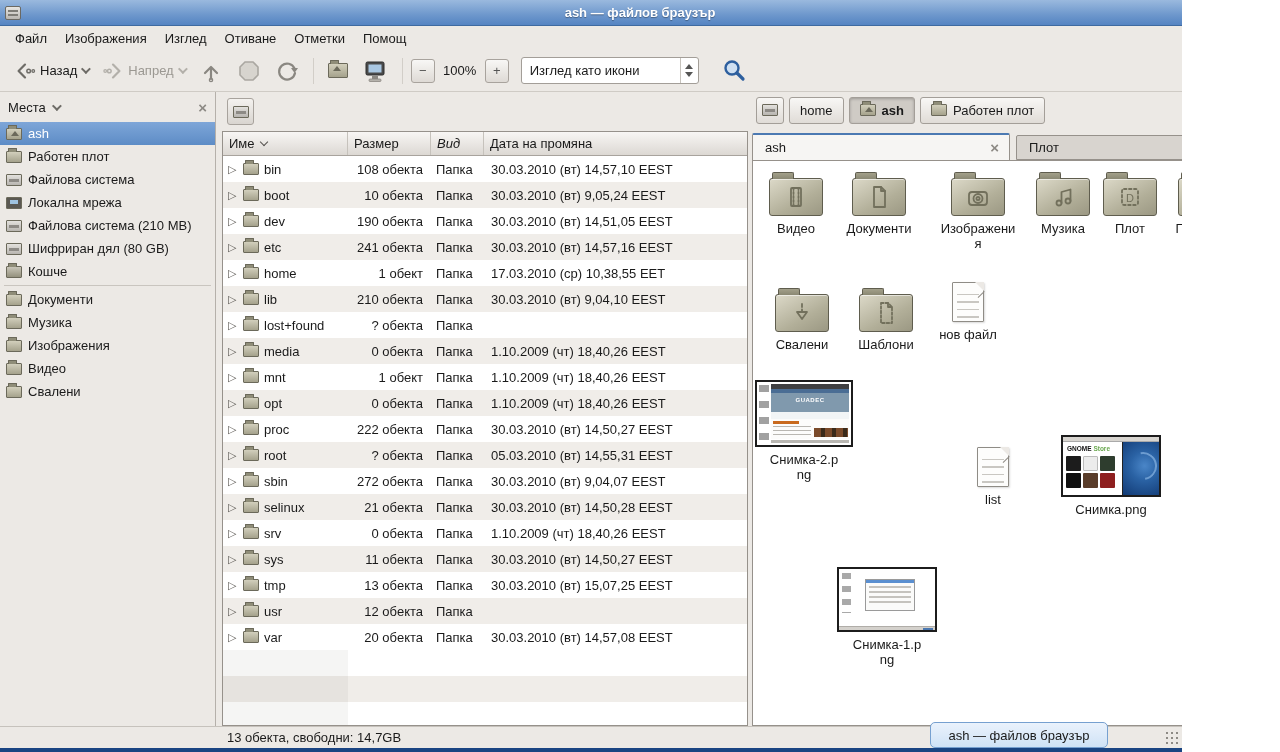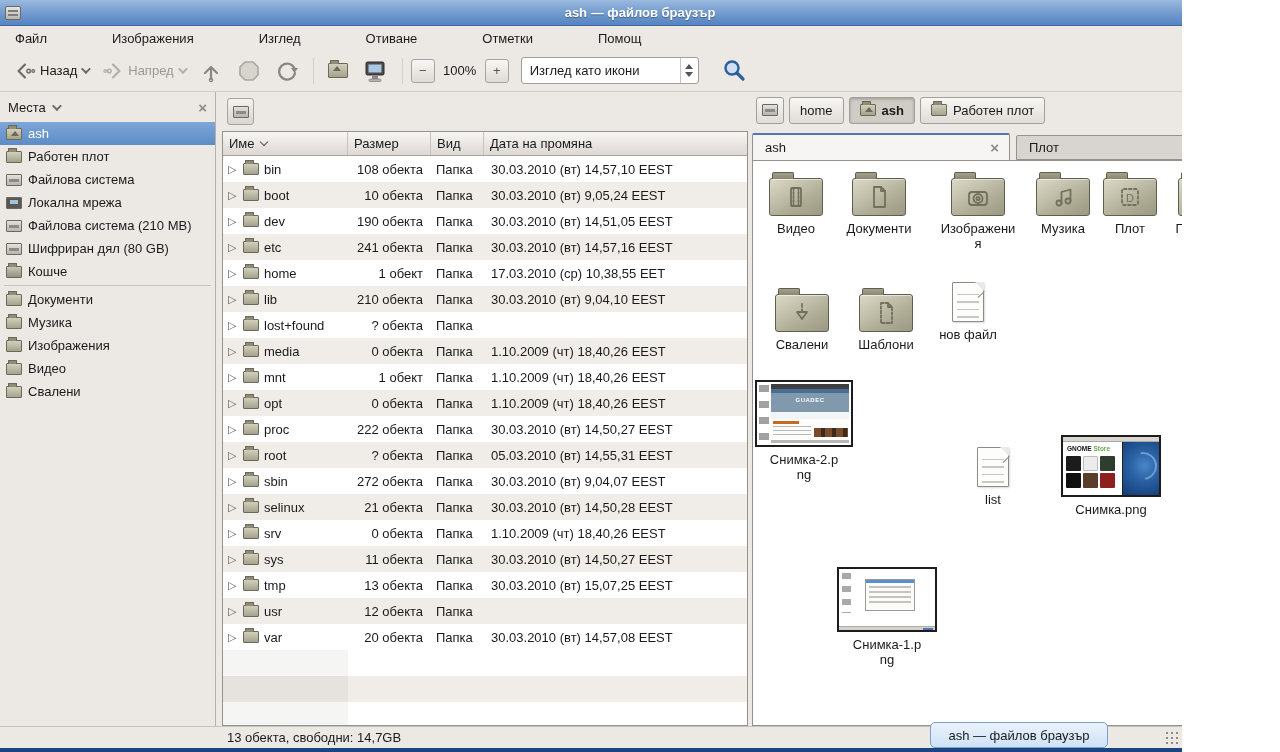--- a/index.html
+++ b/index.html
@@ -20,21 +20,21 @@
   .win-controls { position:absolute; right:4px; top:3px; display:flex; gap:4px; }
   .win-btn { width:19px; height:19px; border:1px solid #e9f0f8; border-radius:4px;
     background:linear-gradient(#b9d0ea,#7fa6d4); position:relative; box-shadow:0 0 0 1px #4f7cb4; }
   .win-btn .g-min { position:absolute; left:4px; right:4px; bottom:4px; height:2px; background:#27496f; }
   .win-btn .g-max { position:absolute; left:5px; top:5px; width:7px; height:7px; border:2px solid #27496f; }
   .win-btn .g-x1, .win-btn .g-x2 { position:absolute; left:3px; top:8px; width:11px; height:2.5px; background:#27496f; }
   .win-btn .g-x1 { transform:rotate(45deg); } .win-btn .g-x2 { transform:rotate(-45deg); }
 
   
   #menubar { position:absolute; left:0; top:26px; width:1280px; height:24px; background:#ece9e5;
-    display:flex; align-items:center; padding-left:6px;gap:47px; }
+    display:flex; align-items:center; padding-left:6px; }
   .menu-item { padding:3px 9px; cursor:default; }
 
   
   #toolbar { position:absolute; left:0; top:50px; width:1280px; height:42px; background:#ece9e5;
     border-bottom:1px solid #cfcbc5; display:flex; align-items:center; padding-left:8px; gap:2px; }
   .tbtn { display:flex; align-items:center; gap:4px; padding:4px 6px; border-radius:3px; color:#1a1a1a; }
   .tbtn.disabled { color:#9b9892; }
   .tbtn svg { display:block; }
   .tb-sep { width:1px; height:26px; background:#d2cec8; margin:0 6px; }
   .chev { width:7px; height:7px; border-right:2px solid #6e6c67; border-bottom:2px solid #6e6c67;
@@ -78,21 +78,21 @@
   .side-item.selected { background:linear-gradient(#7ea6d8,#5d8cc6); color:#fff; }
   #side-sep { height:1px; background:#c9c5bf; margin:2px 4px; }
 
   
   #middle { position:absolute; left:222px; top:92px; width:526px; height:634px; background:#ece9e5; }
   #tree-root-btn { position:absolute; left:5px; top:6px; width:27px; height:27px; border:1px solid #a8a39d;
     border-radius:3px; background:linear-gradient(#f4f2ef,#d9d5d0); display:flex; align-items:center; justify-content:center; }
   #filetable { position:absolute; left:0; top:39px; width:526px; height:595px; background:#fff; border:1px solid #96918b; overflow:hidden; }
   #thead { display:flex; height:24px; border-bottom:1px solid #a8a39d; background:linear-gradient(#f8f6f4,#dcd8d3); }
   .th { display:flex; align-items:center; padding-left:6px; border-right:1px solid #c6c2bc; gap:6px; }
-  .th.c-name { width:125px; } .th.c-size { width:83px; } .th.c-type { width:53px; } .th.c-date { flex:1; border-right:none; }
+  .th.c-name { width:125px; } .th.c-size { width:83px; } .th.c-type { width:53px;font-style:italic; } .th.c-date { flex:1; border-right:none; }
   .sort-chev { width:6px; height:6px; border-right:1.5px solid #55524e; border-bottom:1.5px solid #55524e; transform:rotate(45deg); margin-top:-3px; }
   #tbody { position:absolute; left:0; top:24px; right:0; bottom:0;
     background:repeating-linear-gradient(to bottom,#f0ede9 0 26px,#ffffff 26px 52px); }
   #tbody .colshade { position:absolute; left:0; top:0; width:125px; height:100%; background:rgba(60,50,30,.05); pointer-events:none; }
   .trow { display:flex; height:26px; align-items:center; position:relative; }
   .trow:nth-of-type(odd) { background:#f0ede9; }
   .trow:nth-of-type(even) { background:#ffffff; }
   .tc { height:100%; display:flex; align-items:center; }
   .tc.c-name { width:125px; gap:5px; padding-left:5px; }
   .tc.c-size { width:83px; justify-content:flex-end; padding-right:8px; }

